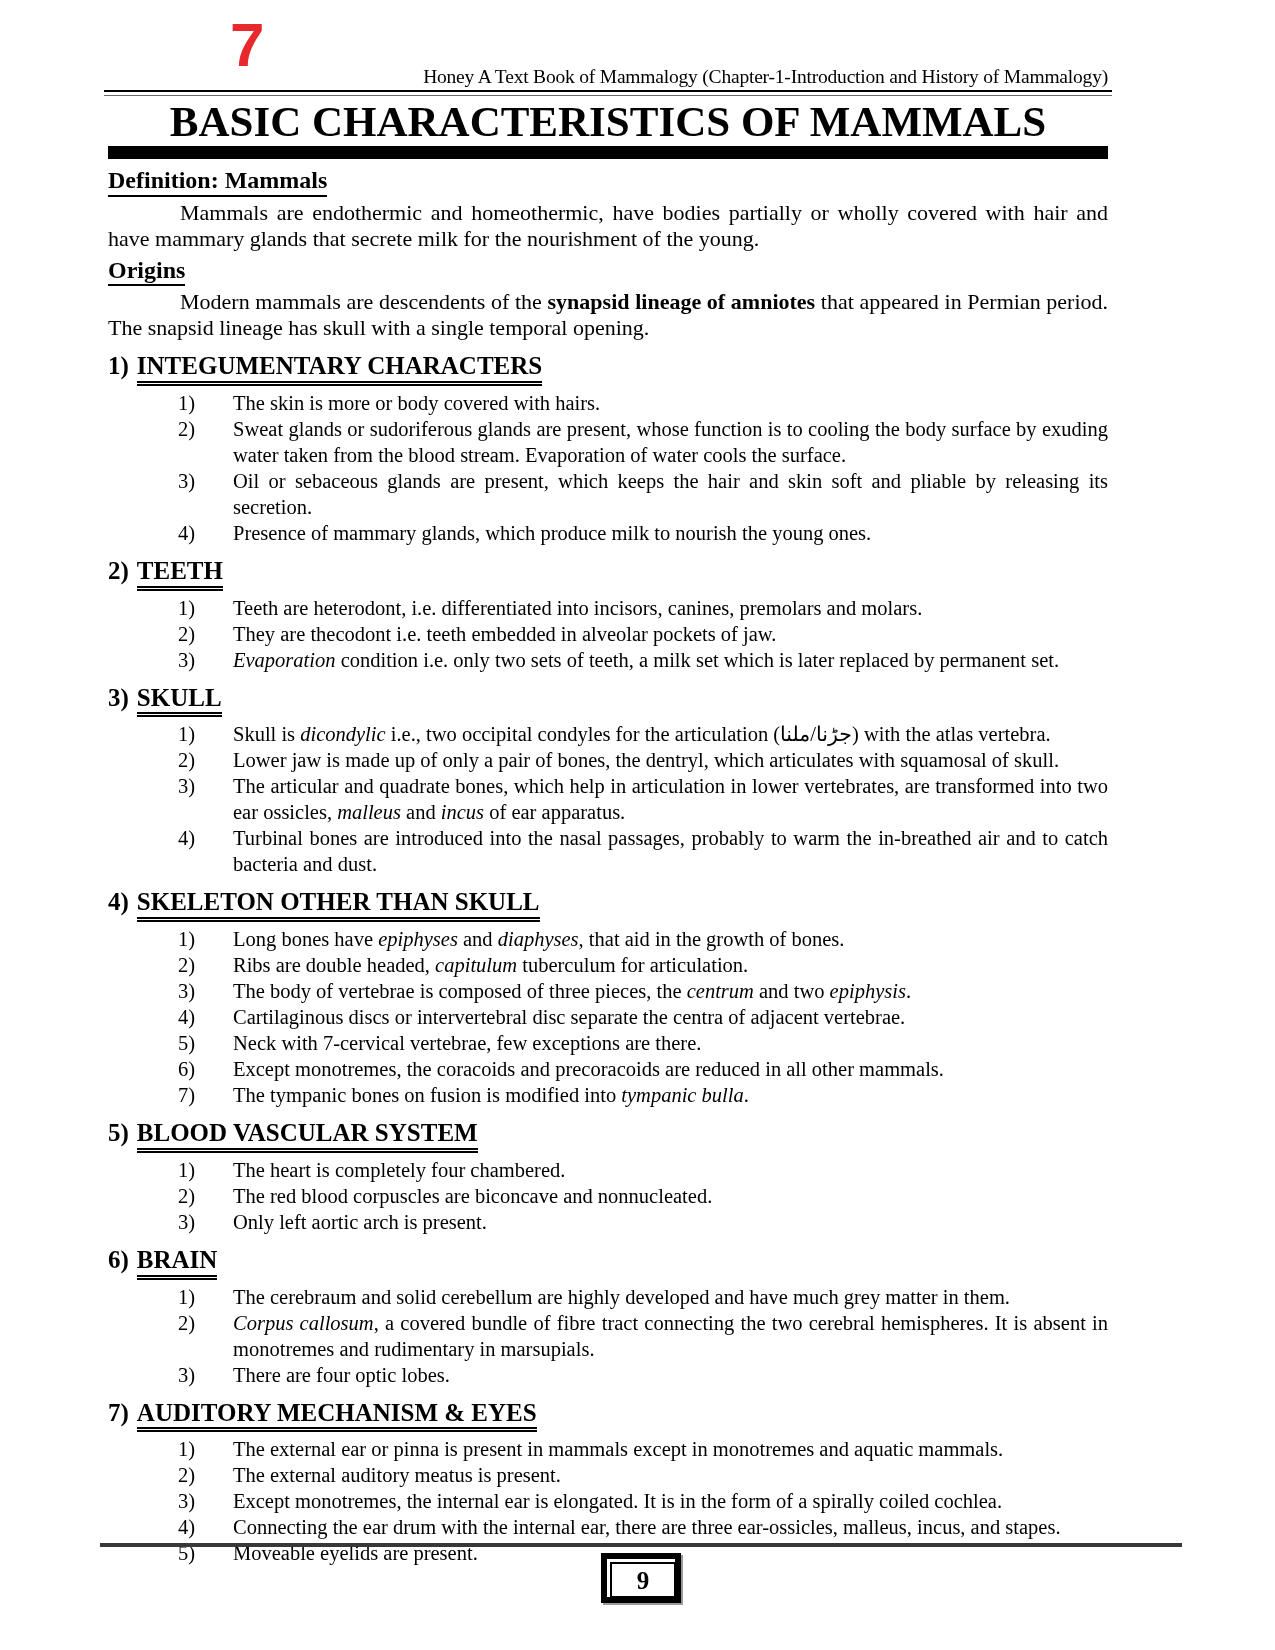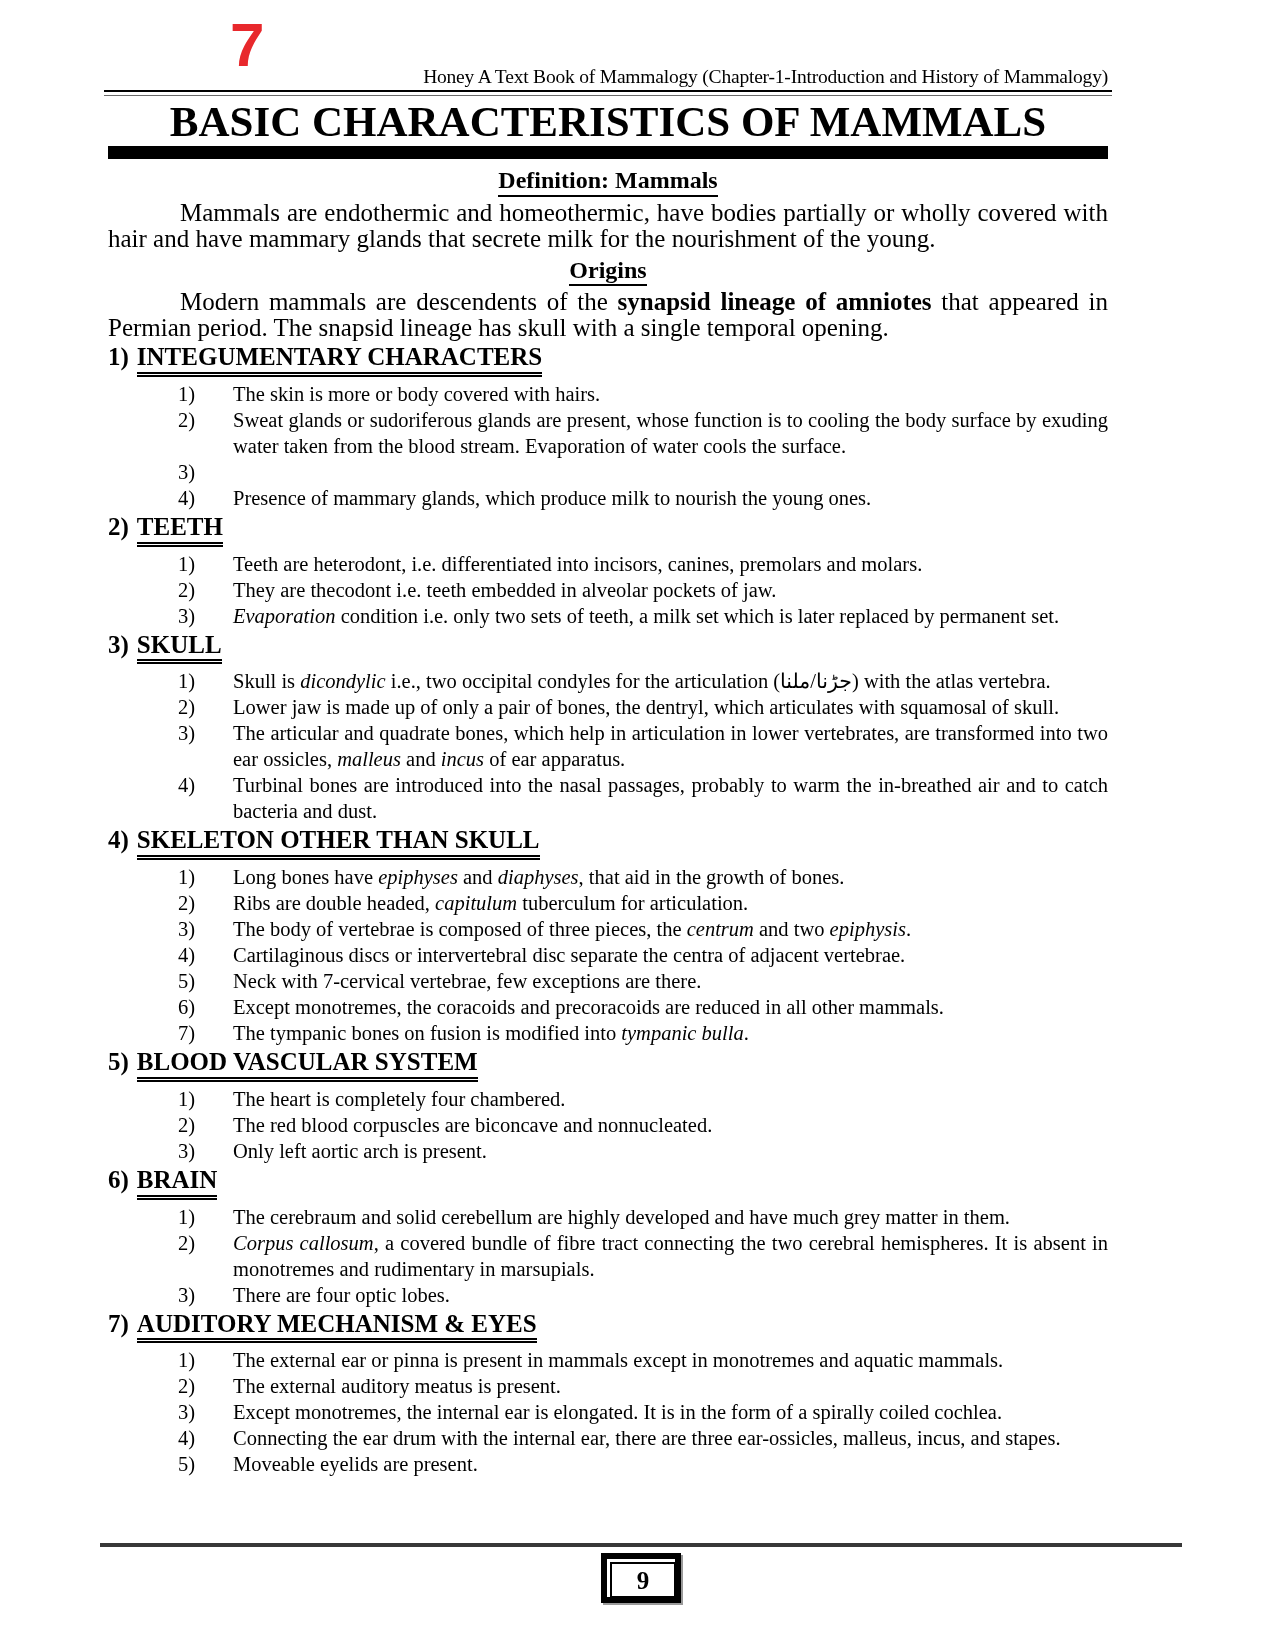--- a/index.html
+++ b/index.html
@@ -62,36 +62,35 @@
     margin-top: 3px;
     height: 13px;
     background: #000;
   }
   .doc-body { margin-top: 8px; }
   .h2 {
     margin: 5px 0 3px 0;
     font-size: 24px;
     font-weight: bold;
     line-height: 1.1;
-    text-align: center;
   }
   .h2-label {
     display: inline-block;
     border-bottom: 2.5px solid #000;
     padding-bottom: 1px;
   }
   .para {
-    font-size: 25px;
+    font-size: 22px;
     line-height: 26px;
     text-align: justify;
     text-indent: 72px;
     margin: 0;
   }
   .h3 {
-    margin: 2px 0 4px 0;
+    margin: 11px 0 4px 0;
     font-size: 25px;
     font-weight: bold;
     line-height: 1.15;
   }
   .sec-num { margin-right: 8px; }
   .sec-title {
     display: inline-block;
     border-bottom: 5px double #000;
     padding-bottom: 0px;
   }
@@ -171,20 +170,21 @@
         <div class="li-row">
           <span class="li-num">1)</span>
           <div class="li-text"><span>The skin is more or body covered with hairs.</span></div>
         </div>
         <div class="li-row">
           <span class="li-num">2)</span>
           <div class="li-text"><span>Sweat glands or sudoriferous glands are present, whose function is to cooling the body surface by exuding water taken from the blood stream. Evaporation of water cools the surface.</span></div>
         </div>
         <div class="li-row">
           <span class="li-num">3)</span>
+          <div class="li-text"><span>Oil or sebaceous glands are present, which keeps the hair and skin soft and pliable by releasing its secretion.</span></div>
         </div>
         <div class="li-row">
           <span class="li-num">4)</span>
           <div class="li-text"><span>Presence of mammary glands, which produce milk to nourish the young ones.</span></div>
         </div>
         <div class="h3"><span class="sec-num">2)</span><span class="sec-title">TEETH</span></div>
         <div class="li-row">
           <span class="li-num">1)</span>
           <div class="li-text"><span>Teeth are heterodont, i.e. differentiated into incisors, canines, premolars and molars.</span></div>
         </div>

